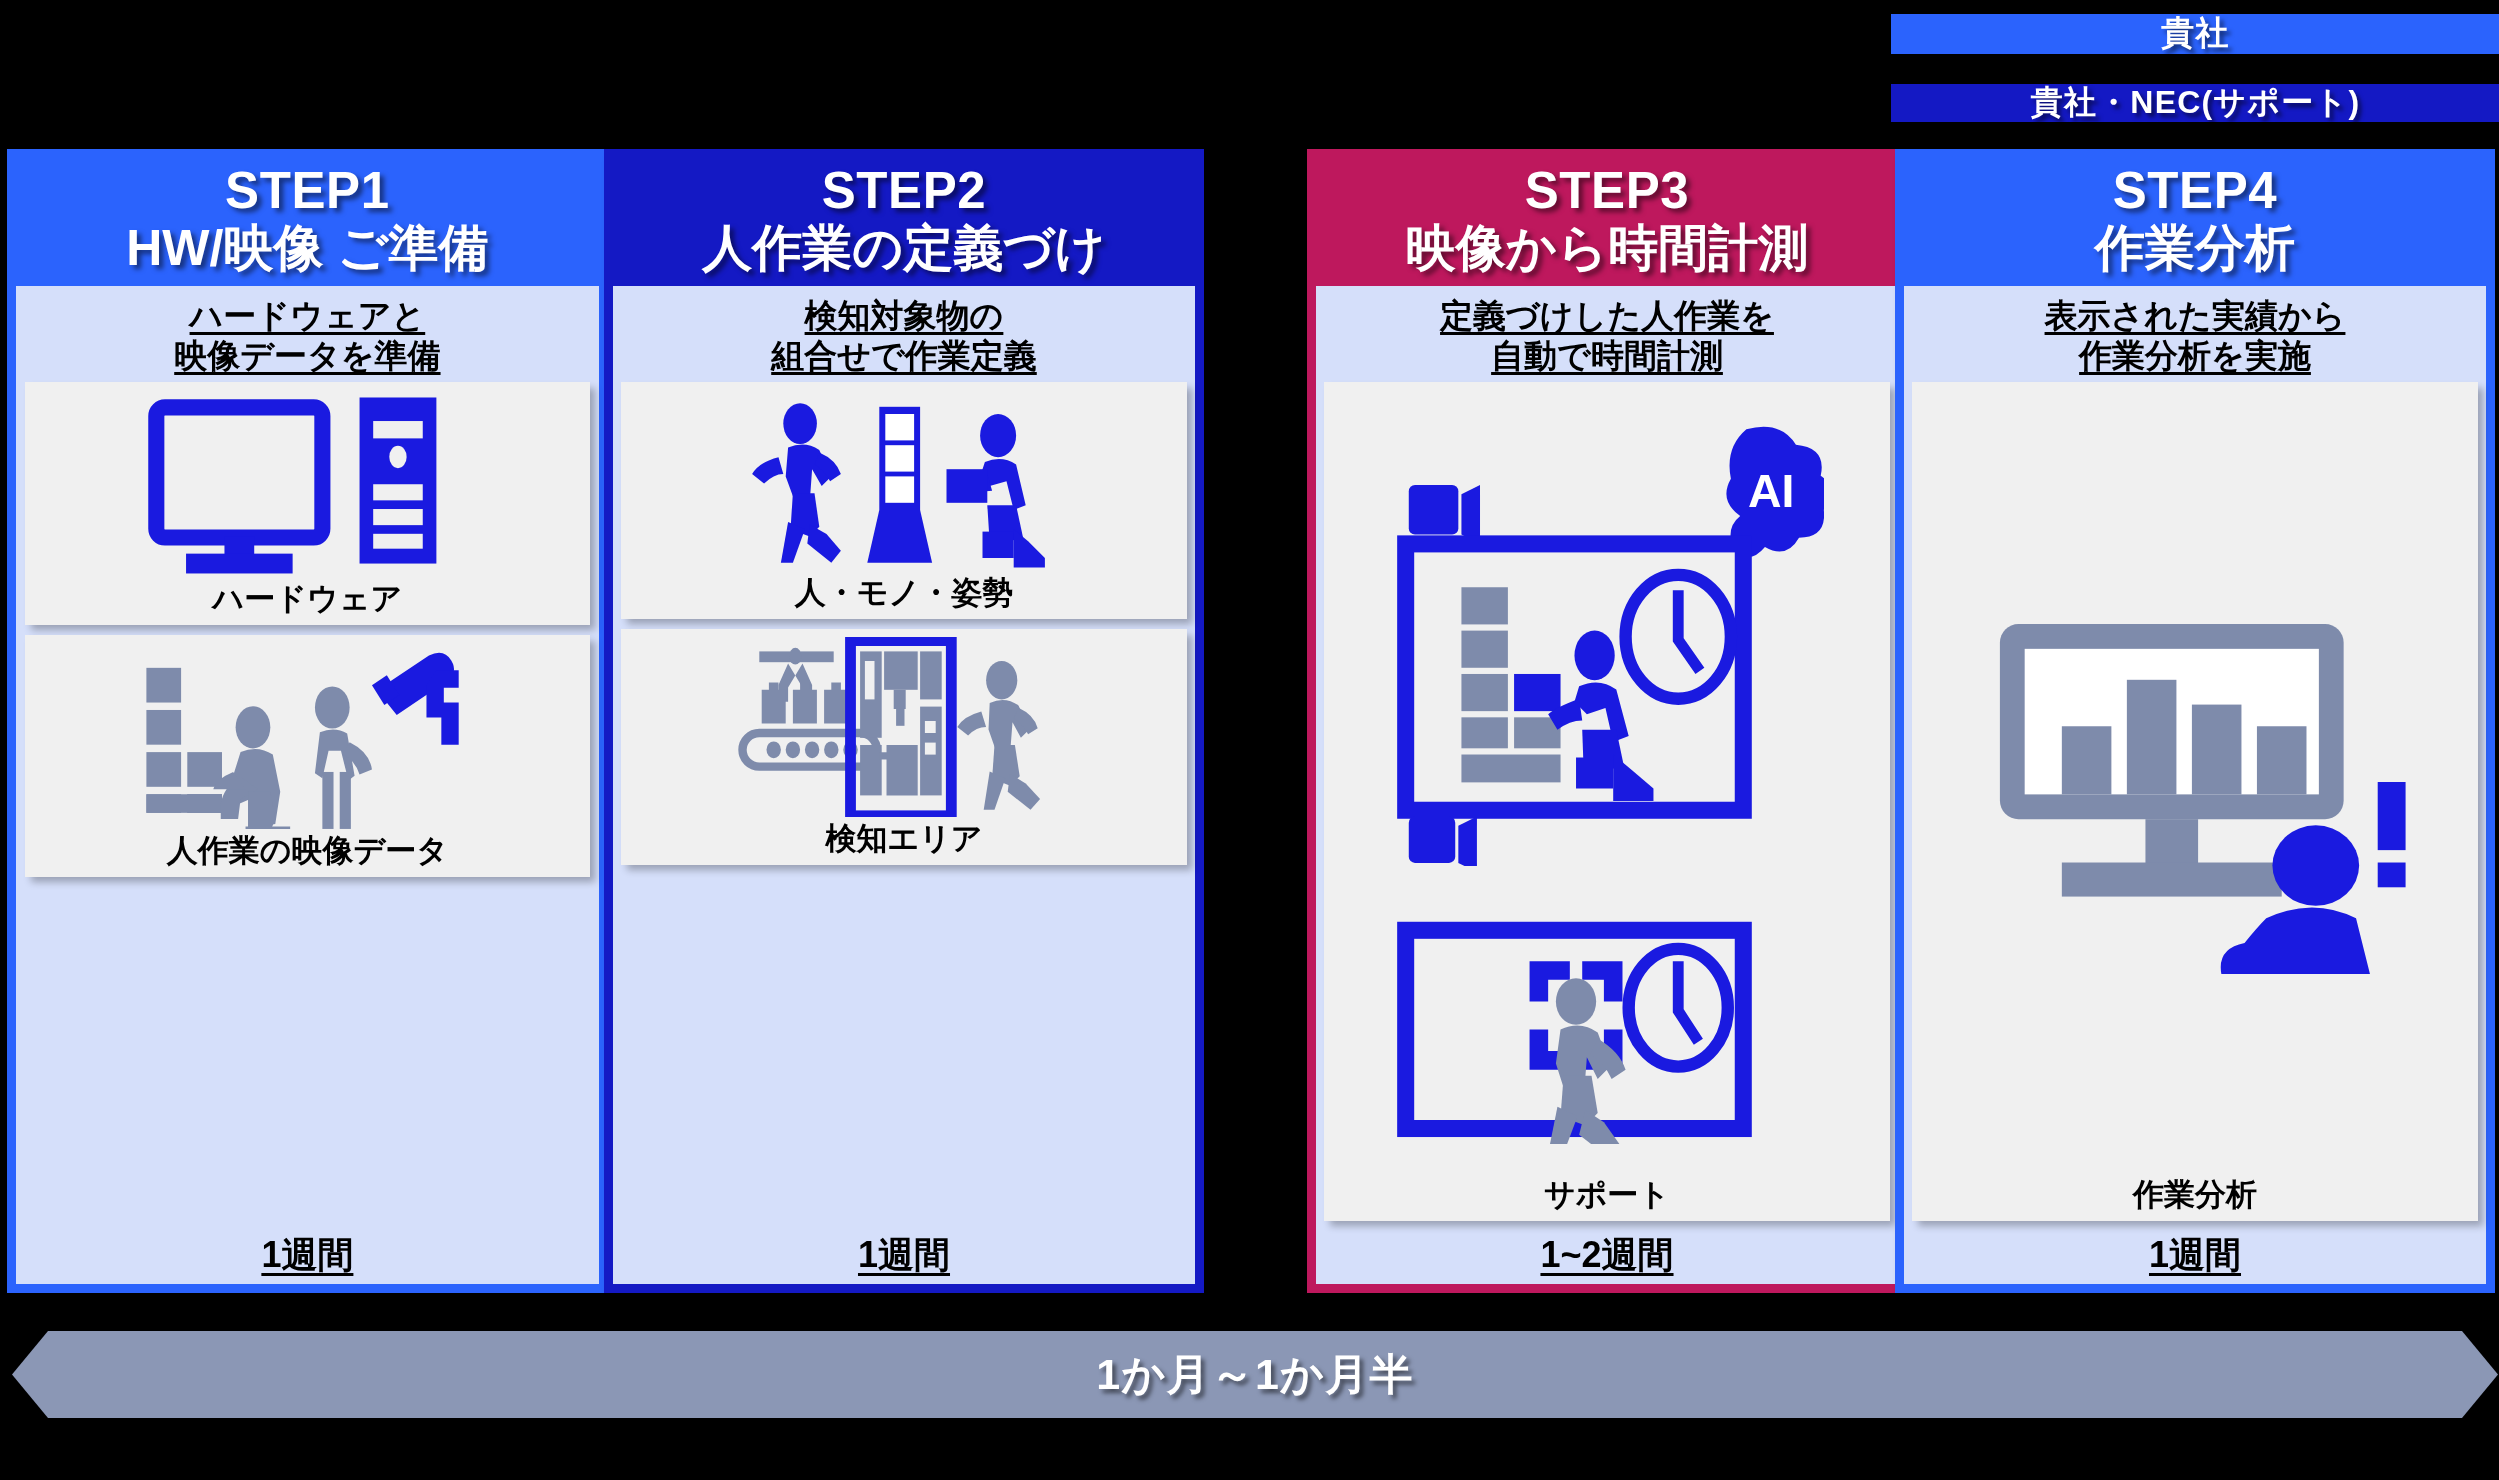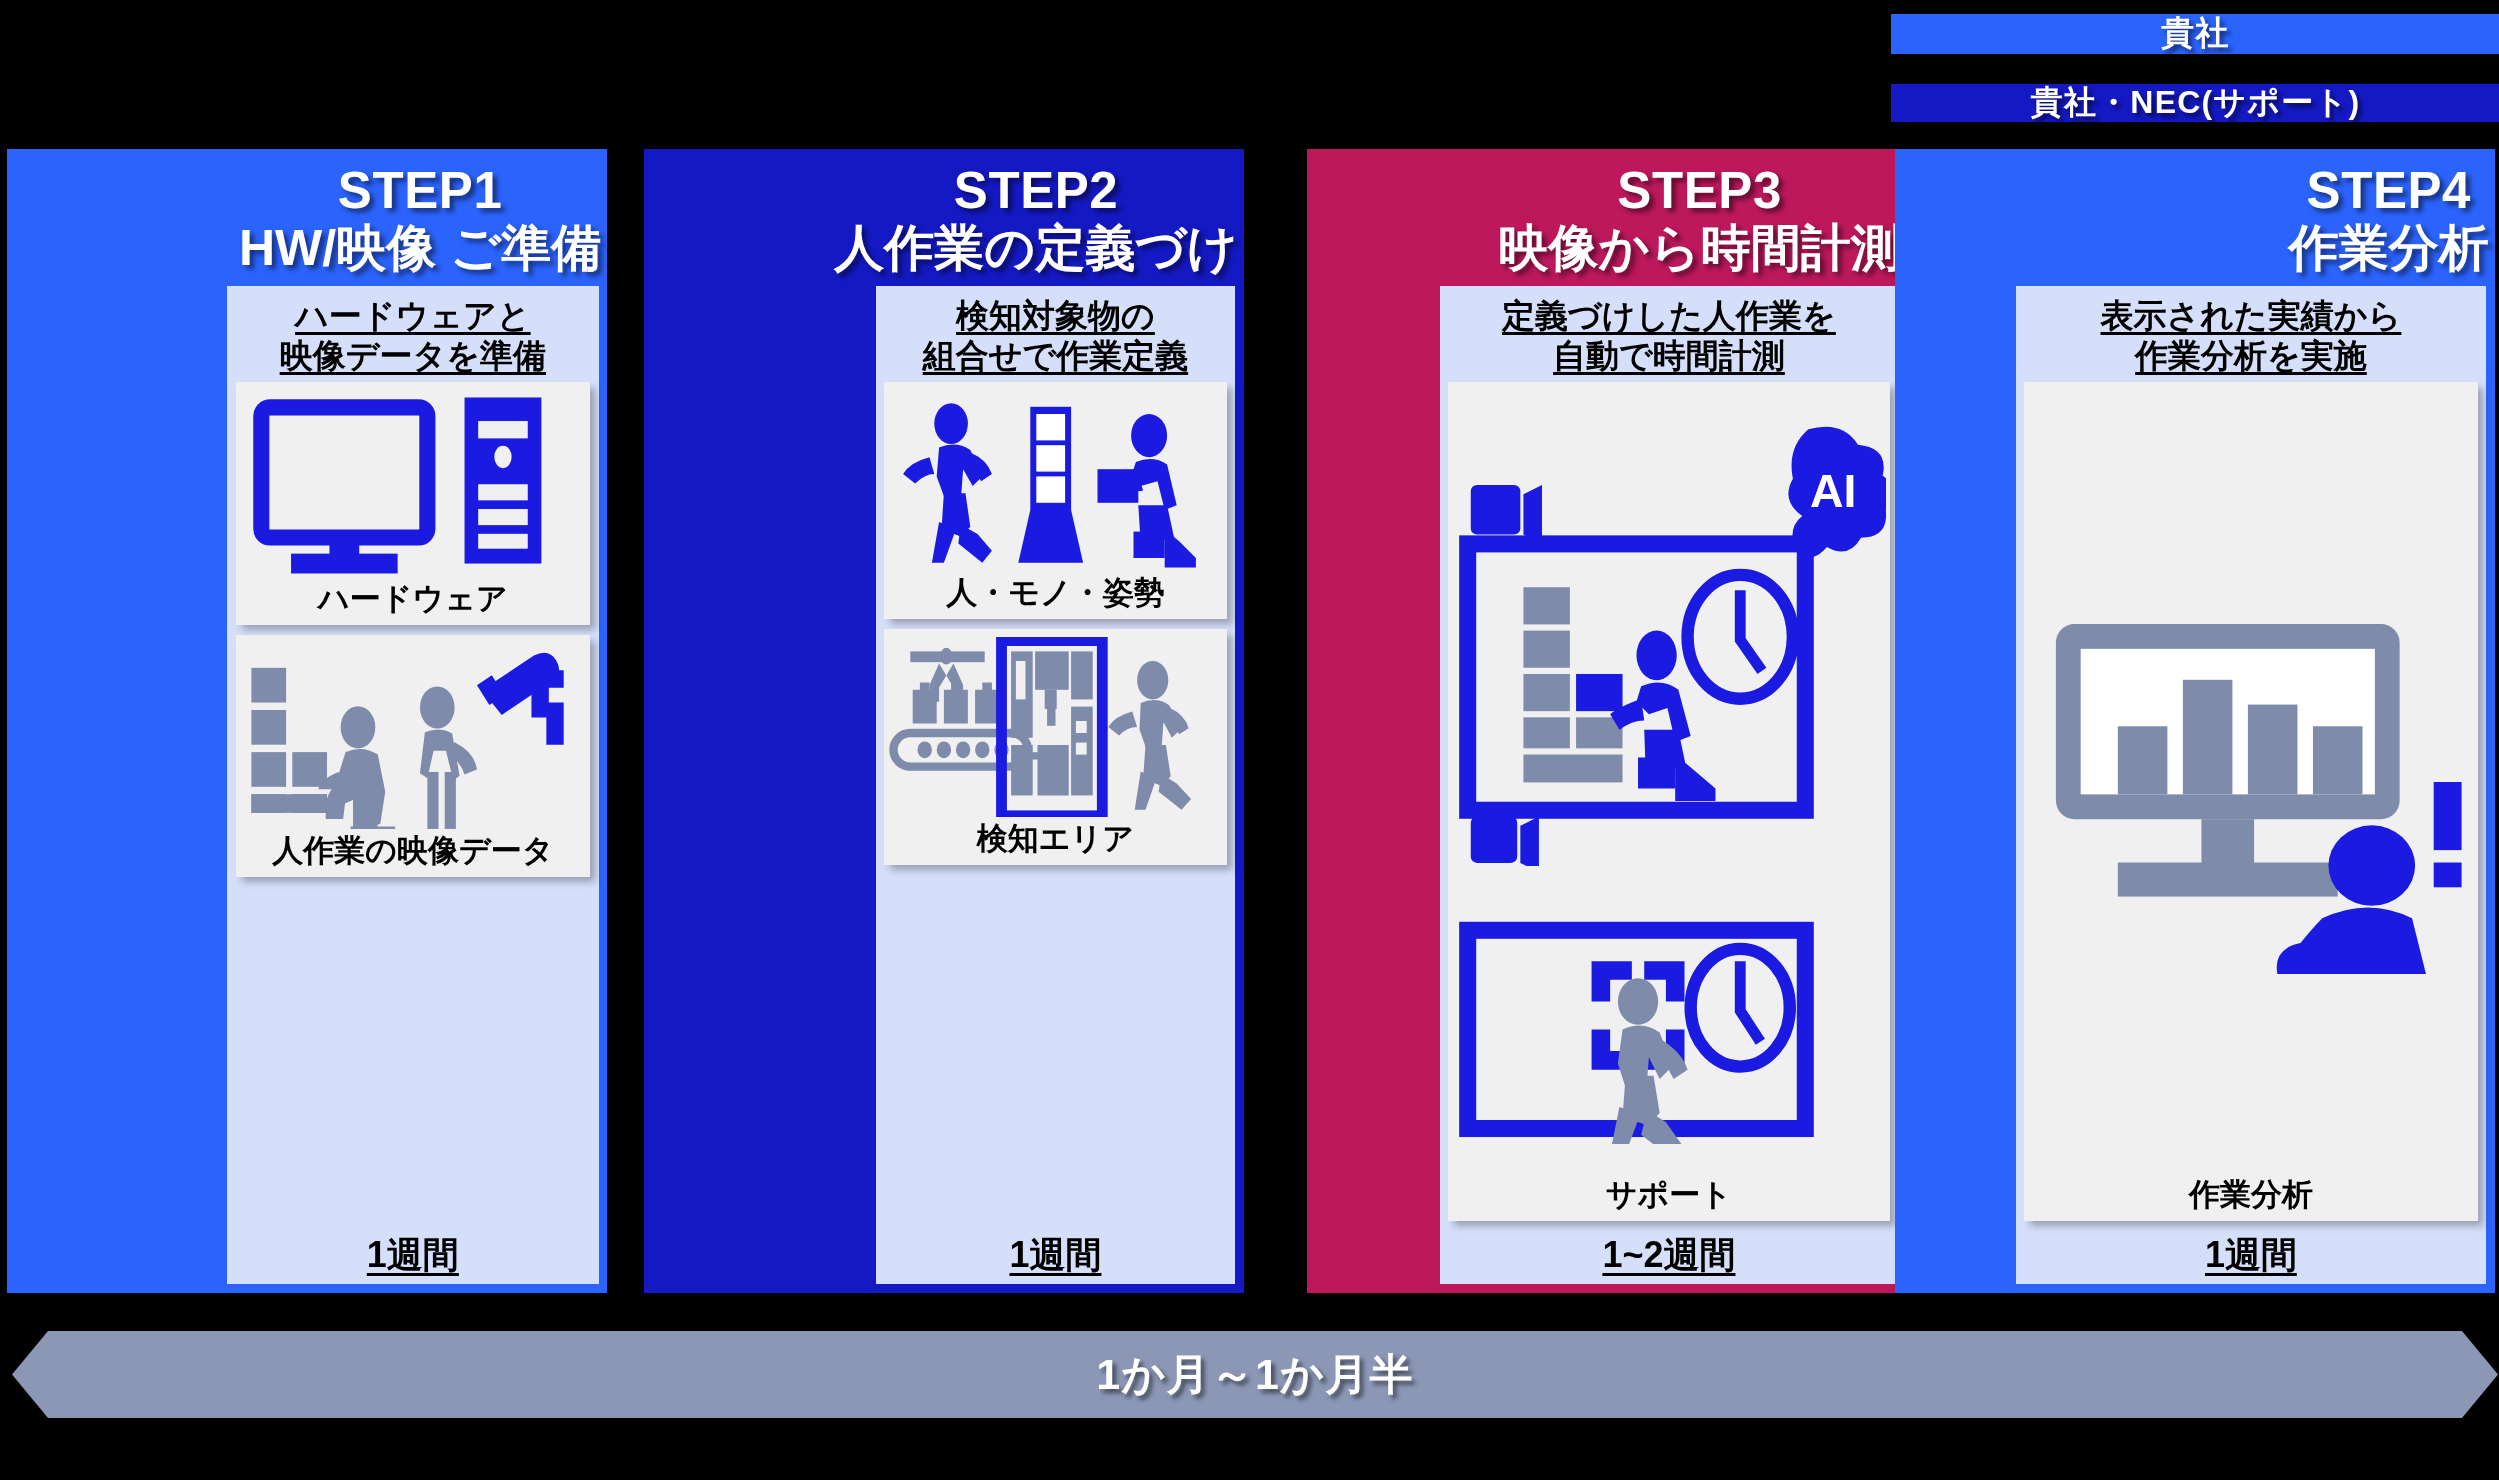--- a/index.html
+++ b/index.html
@@ -26,24 +26,23 @@
   #owner-bar-2 {
     left: 1891px; top: 84px; width: 609px; height: 38px;
     background: #1419c4; font-size: 32px;
   }
 
   
   .step-col {
     position: absolute; top: 149px; width: 600px; height: 1144px;
     display: flex; flex-direction: column;
     box-shadow: 8.7px 8.7px 10px rgba(0,0,0,0.45);
-    align-items: flex-end;
   }
   #step-col-1 { left: 7.4px;   background: #2b63fd; }
-  #step-col-2 { left: 644px; background: #1419c4; }
+  #step-col-2 { left: 604px; background: #1419c4; }
   #step-col-3 { left: 1307px; background: #be185d; }
   #step-col-4 { left: 1895px; background: #2b63fd; }
 
   .step-header {
     flex: 0 0 auto;
     padding: 13.6px 6.2px 11px;
     text-align: center;
     color: #ffffff; font-weight: bold;
     line-height: 1.08;
     text-shadow: 4.3px 4.3px 5px rgba(0,0,0,0.5);

